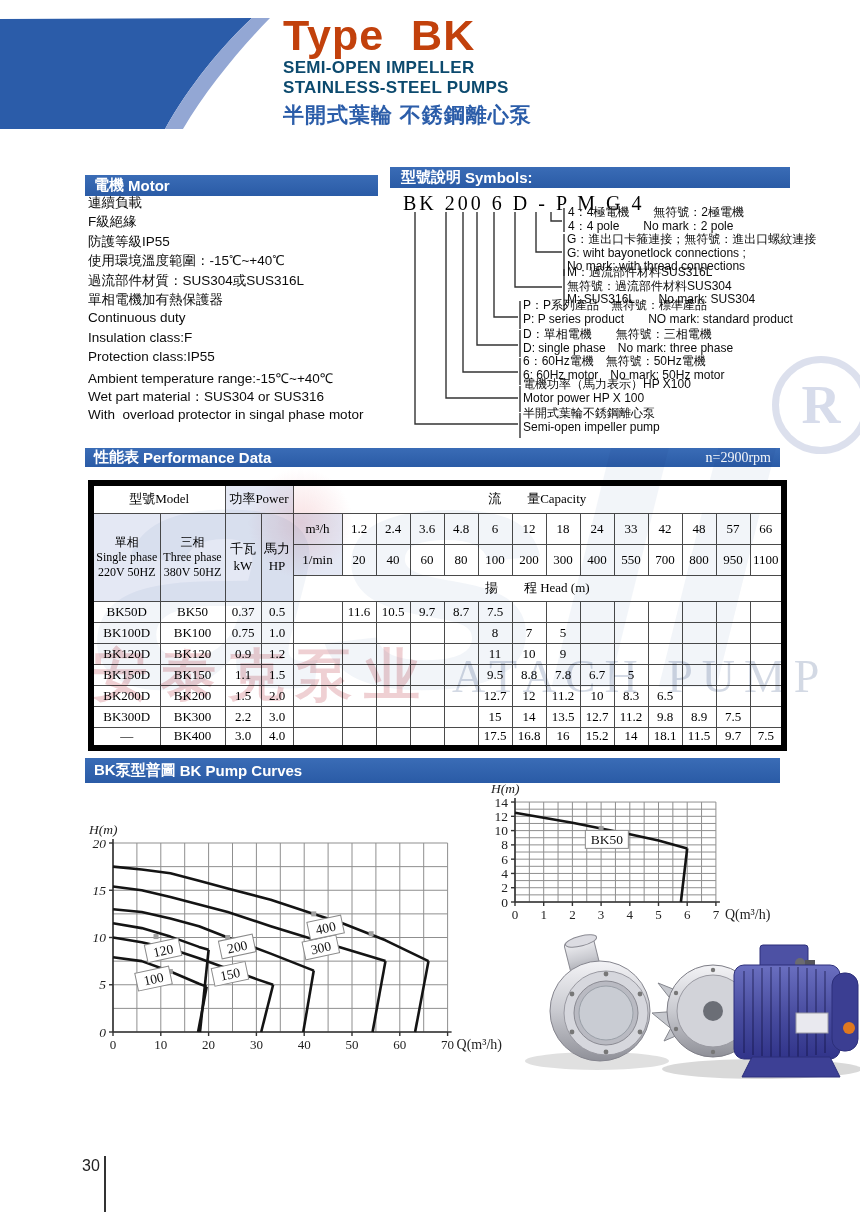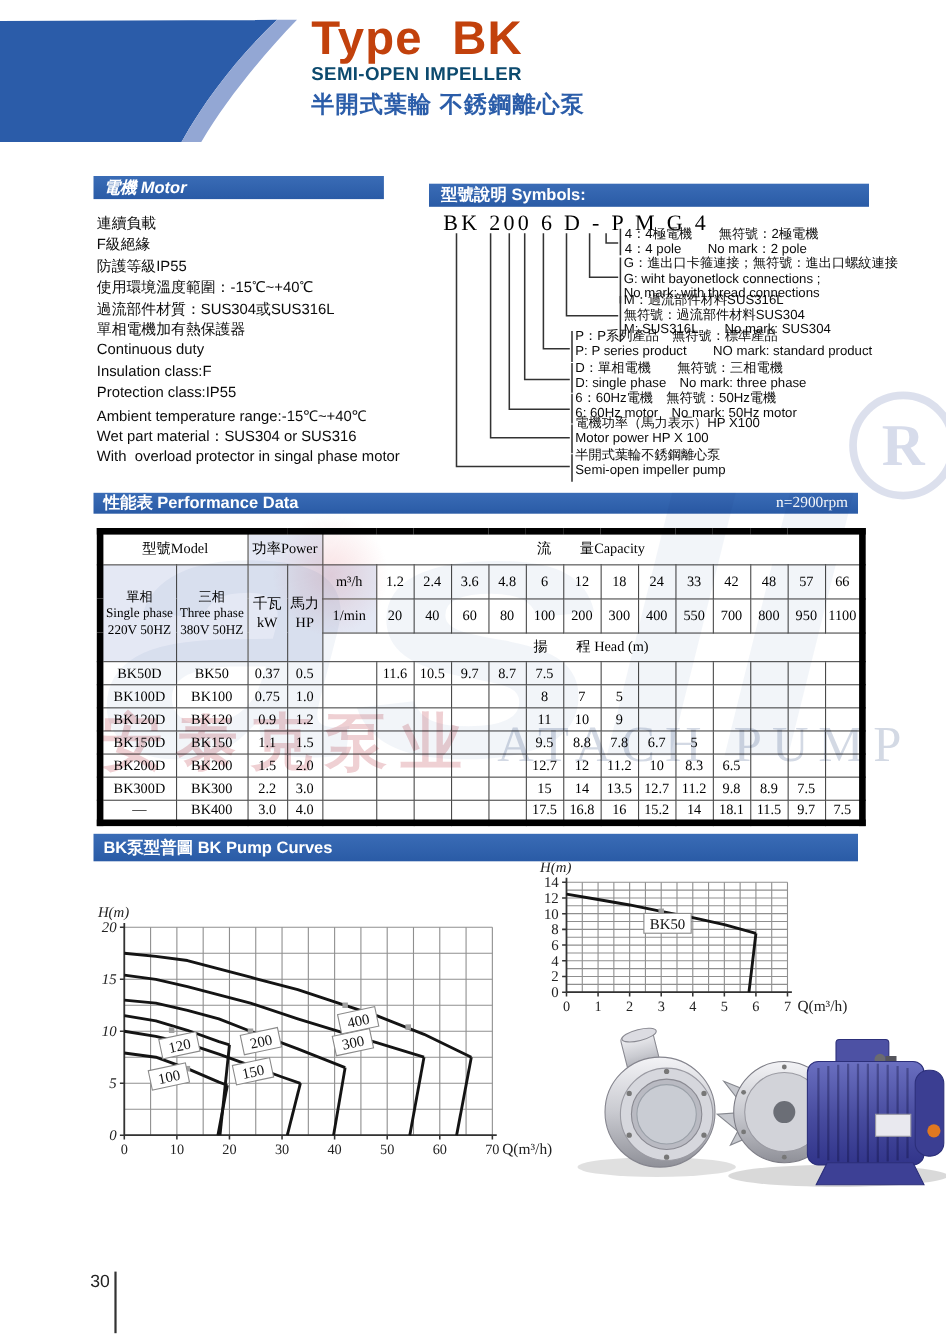--- a/index.html
+++ b/index.html
@@ -8,21 +8,21 @@
   
   .decor{position:absolute;left:0;top:16px;width:270px;height:113px;}
   .title-block{position:absolute;left:283px;top:12px;}
   .title-main{font-size:43px;font-weight:900;color:#c2410c;letter-spacing:1px;word-spacing:14px;line-height:46px;}
   .title-sub{font-size:17px;font-weight:800;color:#0c4a6e;line-height:20px;letter-spacing:.3px;}
   .title-cn{font-size:21px;font-weight:700;color:#2b5da9;margin-top:3px;letter-spacing:1px;}
   
   .bar{position:absolute;background:linear-gradient(180deg,#3a6cb6,#2a5ba6);color:#fff;
        font-weight:bold;font-size:15px;box-sizing:border-box;padding-left:9px;display:flex;align-items:center;}
   .bar .en{margin-left:4px;font-weight:bold;}
-  .bar-motor{left:85px;top:160px;width:264px;height:21px;font-style:italic;}
+  .bar-motor{left:85px;top:175px;width:293px;height:21px;}
   .bar-symbols{left:390px;top:167px;width:400px;height:21px;padding-left:11px;}
   .bar-perf{left:85px;top:448px;width:695px;height:19px;}
   .bar-curves{left:85px;top:758px;width:695px;height:25px;}
   .bar-right{position:absolute;right:9px;font-family:"Liberation Serif",serif;font-weight:normal;font-size:14px;}
   
   .motor-lines{position:absolute;left:88px;top:194px;}
   .motor-lines div{height:19.4px;font-size:13.5px;white-space:pre;color:#0b0b0b;}
   
   .model-string{position:absolute;left:403px;top:192px;font-family:"Liberation Serif",serif;
                 font-size:20px;letter-spacing:3px;color:#000;}
@@ -59,20 +59,21 @@
 <div class="page">
 
   <svg class="decor" viewBox="0 0 270 113">
     <path d="M0,3 L252,2 C221,31 189,70 165,113 L0,113 Z" fill="#2b5ca9"></path>
     <path d="M252,2 L270,2 C239,34 206,74 183,113 L165,113 C189,70 221,31 252,2 Z" fill="#93a7d4"></path>
   </svg>
 
   <div class="title-block">
     <div class="title-main">Type  BK</div>
     <div class="title-sub">SEMI-OPEN IMPELLER</div>
+    <div class="title-sub">STAINLESS-STEEL PUMPS</div>
     <div class="title-cn">半開式葉輪 不銹鋼離心泵</div>
   </div>
 
   <div class="bar bar-motor">
     <span>電機</span>
     <span class="en">Motor</span>
   </div>
   <div class="motor-lines">
       <div>連續負載</div>
       <div>F級絕緣</div>

